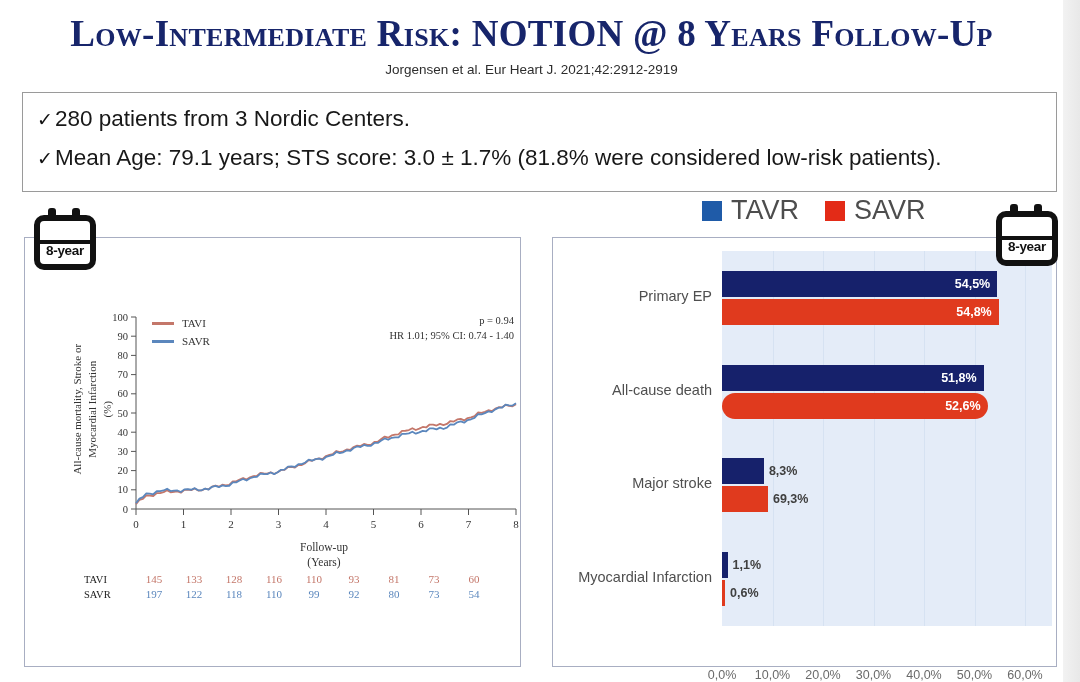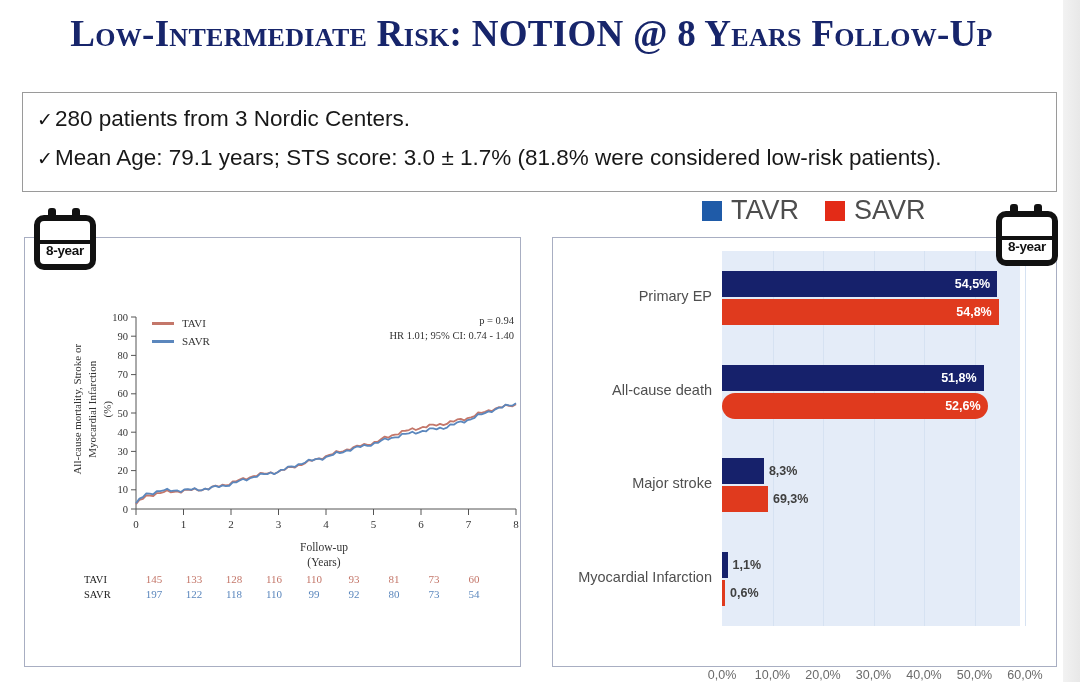--- a/index.html
+++ b/index.html
@@ -203,21 +203,21 @@
   .bc-legend .sw { width: 20px; height: 20px; }
   .bc-legend .lb {
     font-size: 27px;
     color: #4d4d4d;
     font-weight: normal;
   }
 
   .bc-plot {
     position: absolute;
     left: 170px; top: 14px;
-    width: 298px; height: 375px;
+    width: 330px; height: 375px;
     background: #e4ecf8;
     padding-left: 48px;
   }
   .bc-plot .gridline {
     position: absolute;
     top: 0; bottom: 0;
     width: 1px;
     background: #d6e2f2;
   }
   .bc-cats {
@@ -271,20 +271,21 @@
     color: #6a6a6a;
     white-space: nowrap;
   }
 </style>
 </head>
 <body>
 
 <div class="slide">
 
   <div class="title">Low-Intermediate Risk: NOTION @ 8 Years Follow-Up</div>
+  <div class="citation">Jorgensen et al. Eur Heart J. 2021;42:2912-2919</div>
 
   <div class="bullets-box">
     <div class="bullet">
       <span class="check">✓</span>
       <span>280 patients from 3 Nordic Centers.</span>
     </div>
     <div class="bullet">
       <span class="check">✓</span>
       <span>Mean Age: 79.1 years; STS score: 3.0 ± 1.7% (81.8% were considered low-risk patients).</span>
     </div>

